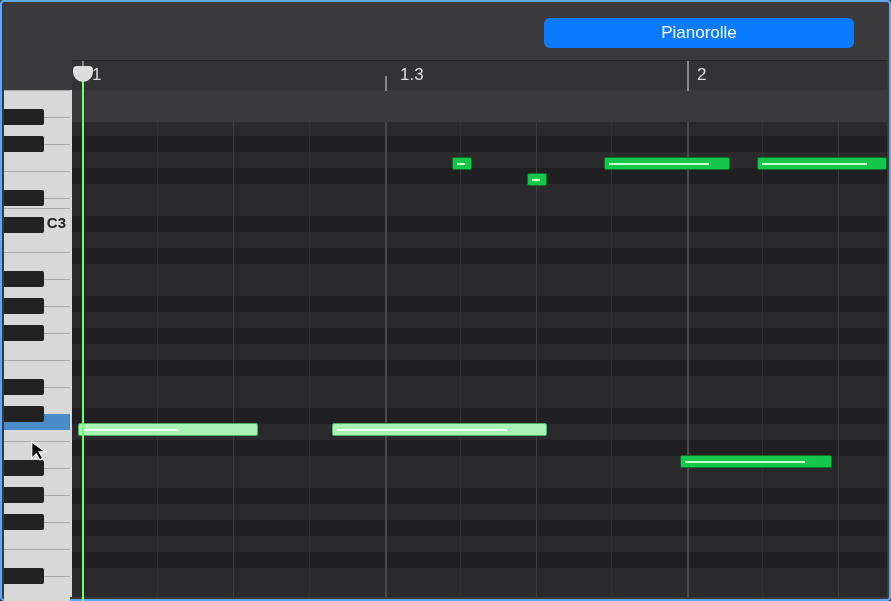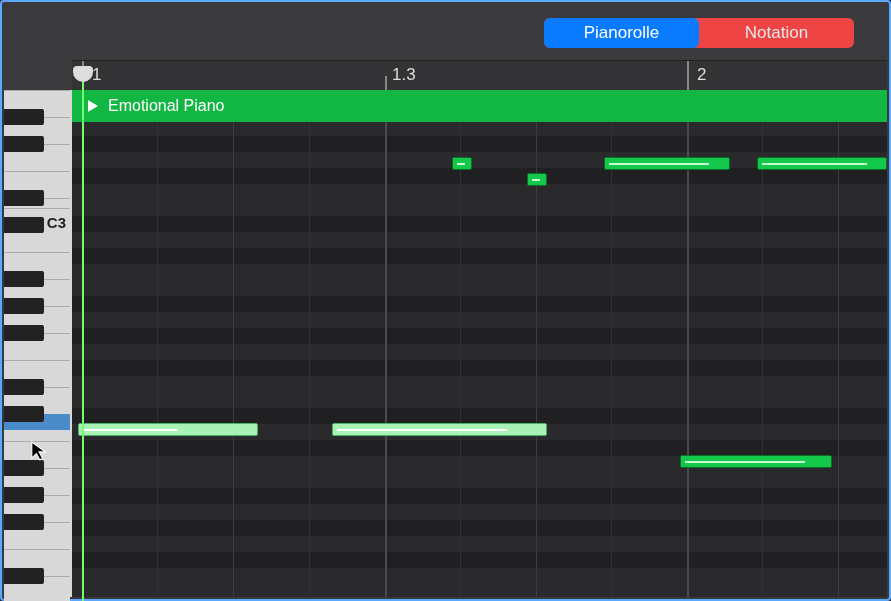--- a/index.html
+++ b/index.html
@@ -1,20 +1,20 @@
 <!DOCTYPE html>
 <html><head>
 <meta charset="utf-8">
 <style>
   * { box-sizing: border-box; margin: 0; padding: 0; }
   html, body { width: 891px; height: 601px; background: #2a2a2a; font-family: -apple-system, Helvetica, Arial, sans-serif; overflow: hidden; }
   .frame { position:absolute; left:0; top:0; width:891px; height:601px; border:2px solid #5ca8ff; border-radius:4px; background:#3a3a3c; }
   
   .topbar { position:absolute; left:2px; right:2px; top:2px; height:56px; background:#3a3a3c; }
-  .seg { position:absolute; top:14px; left:540px; width:310px; height:30px; background:#ef4444; border-radius:6px; display:flex; }
+  .seg { position:absolute; top:14px; left:540px; width:310px; height:30px; background:#a16207; border-radius:6px; display:flex; }
   .seg-btn { flex:1; text-align:center; line-height:30px; font-size:17px; font-weight:500; color:#e8e8e8; border-radius:6px; cursor:pointer; }
   .seg-btn.active { background:#0a7bff; color:#fff; }
   
   .ruler { position:absolute; left:70px; right:2px; top:58px; height:30px; background:#333335; border-top:1px solid #222; }
   .ruler-tick-major { position:absolute; top:0; width:2px; height:30px; background:#888; }
   .ruler-tick-mid   { position:absolute; top:15px; width:2px; height:15px; background:#888; }
   .ruler-lbl { position:absolute; top:4px; font-size:17px; color:#ddd; }
   
   .region { position:absolute; left:70px; right:2px; top:88px; height:32px; background:#12b642; display:flex; align-items:center; padding-left:16px; }
   .region-play { width:0;height:0;border-left:10px solid #fff;border-top:6px solid transparent;border-bottom:6px solid transparent; margin-right:10px; border-radius:1px; }
@@ -42,37 +42,32 @@
   .cursor { position:absolute; width:18px; height:22px; z-index:60; }
 </style>
 </head>
 <body>
 
 <div class="frame">
 
   <div class="topbar">
     <div class="seg">
       <div class="seg-btn active">Pianorolle</div>
-      <div class="seg-btn">Notation</div>
     </div>
   </div>
 
   <div class="ruler">
     <div class="ruler-tick-major" style="left:10px"></div>
     <div class="ruler-lbl" style="left:20px">1</div>
     <div class="ruler-tick-mid" style="left:313px"></div>
-    <div class="ruler-lbl" style="left:320px">1.3</div>
+    <div class="ruler-lbl" style="left:328px">1.3</div>
     <div class="ruler-tick-major" style="left:615px"></div>
     <div class="ruler-lbl" style="left:625px">2</div>
   </div>
 
-  <div class="region">
-    <div class="region-play"></div>
-    <div class="region-title">Emotional Piano</div>
-  </div>
 
   <div class="playhead"></div>
 
   <div class="kbd">
 
     <div class="whitekey" style="top:0px"></div>
     <div class="whitekey" style="top:27px"></div>
     <div class="whitekey" style="top:54px"></div>
     <div class="whitekey" style="top:81px"></div>
     <div class="whitekey" style="top:108px"></div>

